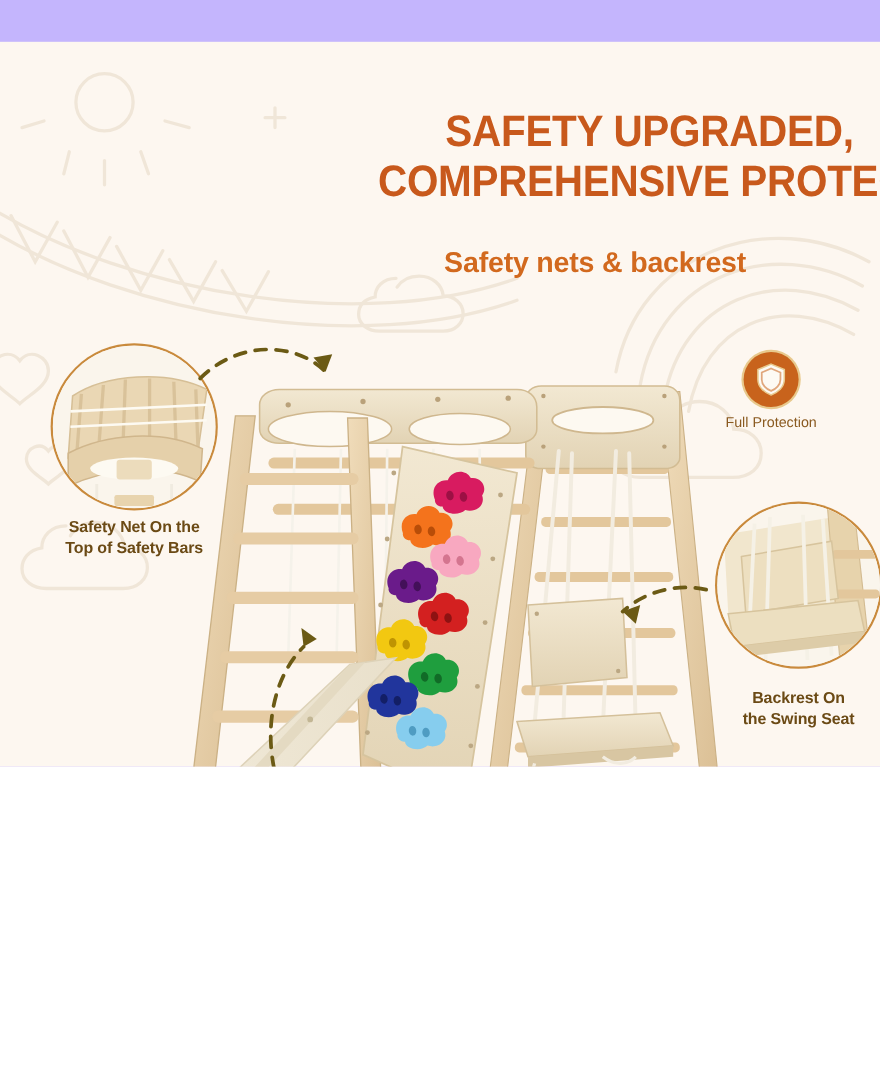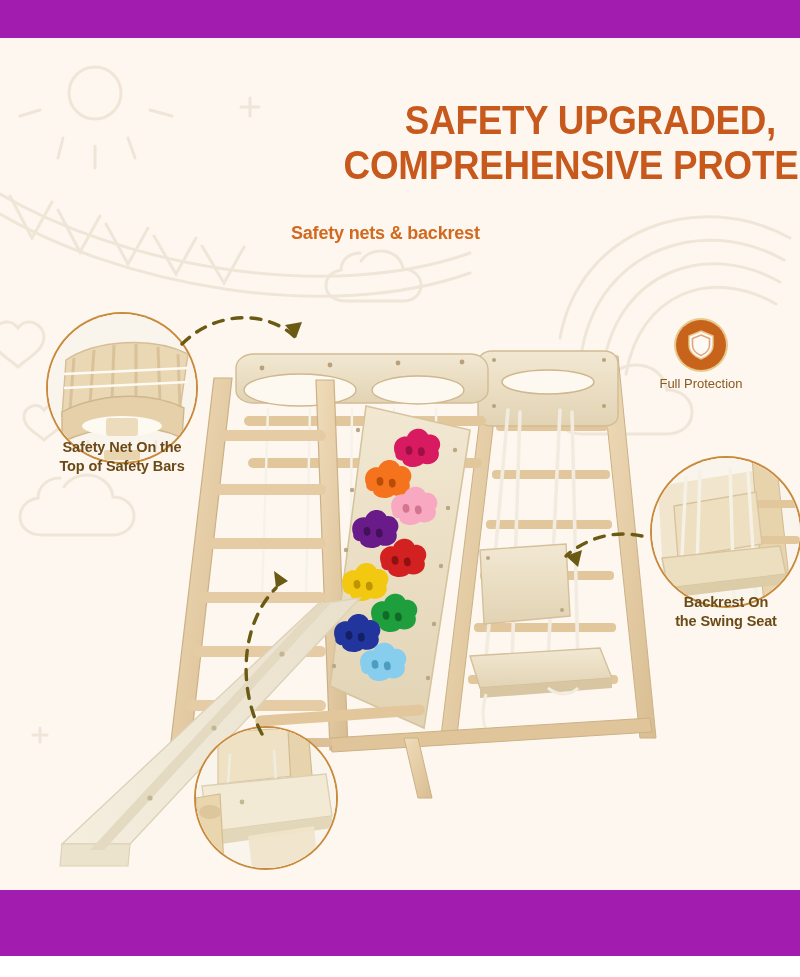--- a/index.html
+++ b/index.html
@@ -3,22 +3,22 @@
 <meta charset="utf-8">
 <title>Safety Upgraded — Product Feature Banner</title>
 <style>
   html,body{margin:0;padding:0;background:#ffffff;}
   body{
     font-family:"Liberation Sans", sans-serif;
     -webkit-font-smoothing:antialiased;
   }
   .stage{
     position:relative;
-    width:800px;height:956px;
-    background:#a21caf;
+    width:800px;height:697px;
+    background:#c4b5fd;
     overflow:hidden;
   }
   
   .panel{
     position:absolute;left:0;top:38px;width:800px;height:852px;
     background:#fdf7f0;
     overflow:hidden;
   }
   
   .decor{position:absolute;inset:0;pointer-events:none;}
@@ -36,23 +36,23 @@
     font-weight:bold;
     color:#c8591c;
     font-size:40px;
     letter-spacing:-0.3px;
     transform:scaleX(.92);
     transform-origin:right center;
     white-space:nowrap;
   }
   .headline .l2{margin-top:4px;}
   .subhead{
-    position:absolute;right:39px;top:185px;
-    width:470px;text-align:left;
-    font-size:18px;font-weight:bold;color:#d2691e;
+    position:absolute;right:24px;top:185px;
+    width:470px;text-align:center;
+    font-size:26px;font-weight:bold;color:#d2691e;
     letter-spacing:-0.2px;
     white-space:nowrap;
   }
 
   
   .badge{
     position:absolute;left:676px;top:282px;
     width:50px;height:50px;
   }
   .badge .ring{
@@ -71,21 +71,21 @@
     position:absolute;border-radius:50%;overflow:hidden;
     box-shadow:0 0 0 2px #c98a3c;
     background:#f7f1e8;
   }
   .inset .ph{position:absolute;inset:0;}
 
   
   .caption{
     position:absolute;text-align:center;
     font-size:14.5px;font-weight:bold;color:#6b4a15;
-    line-height:1.28;letter-spacing:-0.1px;
+    line-height:1.28;letter-spacing:-0.1px;margin-top:33px;
   }
 
   
   .arrows{position:absolute;inset:0;pointer-events:none;}
 
   
   .product{position:absolute;left:0;top:0;width:800px;height:852px;}
 </style>
 </head>
 <body>

